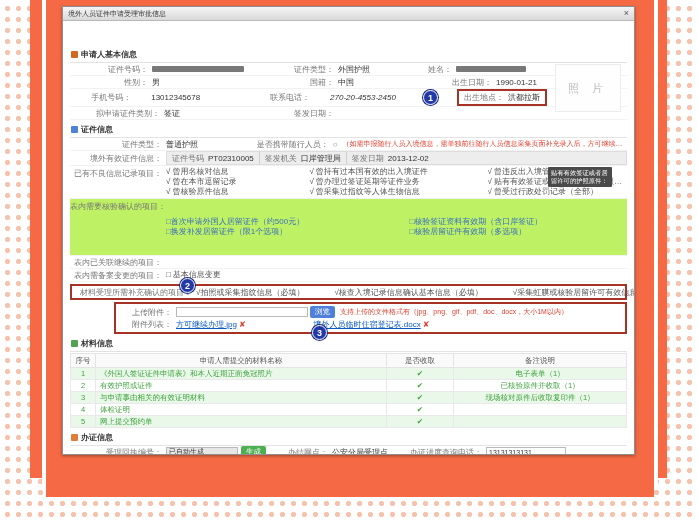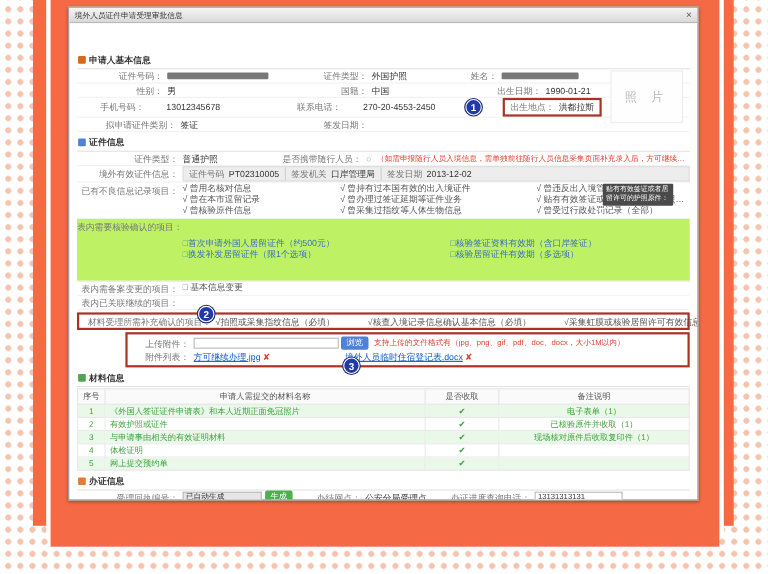--- a/index.html
+++ b/index.html
@@ -120,21 +120,21 @@
         <span class="lbl w64">国籍：</span>
         <span class="val" style="width:98px;">中国</span>
         <span class="lbl w56">出生日期：</span>
         <span class="val">1990-01-21</span>
       </div>
 
       <div class="frow" style="padding-right:80px;gap:16px;">
         <span class="lbl w78">手机号码：</span>
         <span class="val" style="width:118px;">13012345678</span>
         <span class="lbl w64">联系电话：</span>
-        <span class="val" style="width:98px;">270-20-4553-2450</span>
+        <span class="val" style="width:98px;font-style:italic;">270-20-4553-2450</span>
         <span class="badge">1</span>
         <span class="redbox1">
           <span class="lbl" style="padding-right:1px;">出生地点：</span>
           <span class="val">洪都拉斯</span>
         </span>
       </div>
 
       <div class="frow" style="padding-right:80px;">
         <span class="lbl w78" style="width:90px;">拟申请证件类别：</span>
         <span class="val" style="width:106px;">签证</span>
@@ -221,29 +221,29 @@
         <span class="lbl w92" style="padding-top:2px;">表内需要核验确认的项目：</span>
         <span class="items2">
           <span class="blue-item"><span>□</span><span>首次申请外国人居留证件（约500元）</span></span>
           <span class="blue-item"><span>□</span><span>核验签证资料有效期（含口岸签证）</span></span>
           <span class="blue-item"><span>□</span><span>换发补发居留证件（限1个选项）</span></span>
           <span class="blue-item"><span>□</span><span>核验居留证件有效期（多选项）</span></span>
         </span>
       </div>
 
       <div class="frow">
+        <span class="lbl w92">表内已关联继续的项目：</span>
+      </div>
+
+      <div class="frow">
         <span class="lbl w92">表内需备案变更的项目：</span>
         <span class="chk-item">
             <span>□</span>
             <span>基本信息变更</span>
           </span>
-      </div>
-
-      <div class="frow">
-        <span class="lbl w92">表内已关联继续的项目：</span>
       </div>
 
       <div class="redrow frow">
         <span class="badge badge-abs2">2</span>
         <span class="lbl w92" style="width:120px;min-width:120px;">材料受理所需补充确认的项目：</span>
         <span class="confirm-items">
           <span class="confirm-item"><span>√</span><span>拍照或采集指纹信息（必填）</span></span>
           <span class="confirm-item"><span>√</span><span>核查入境记录信息确认基本信息（必填）</span></span>
           <span class="confirm-item ellip" style="overflow:hidden;"><span>√</span><span>采集虹膜或核验居留许可有效信息确认</span></span>
         </span>

